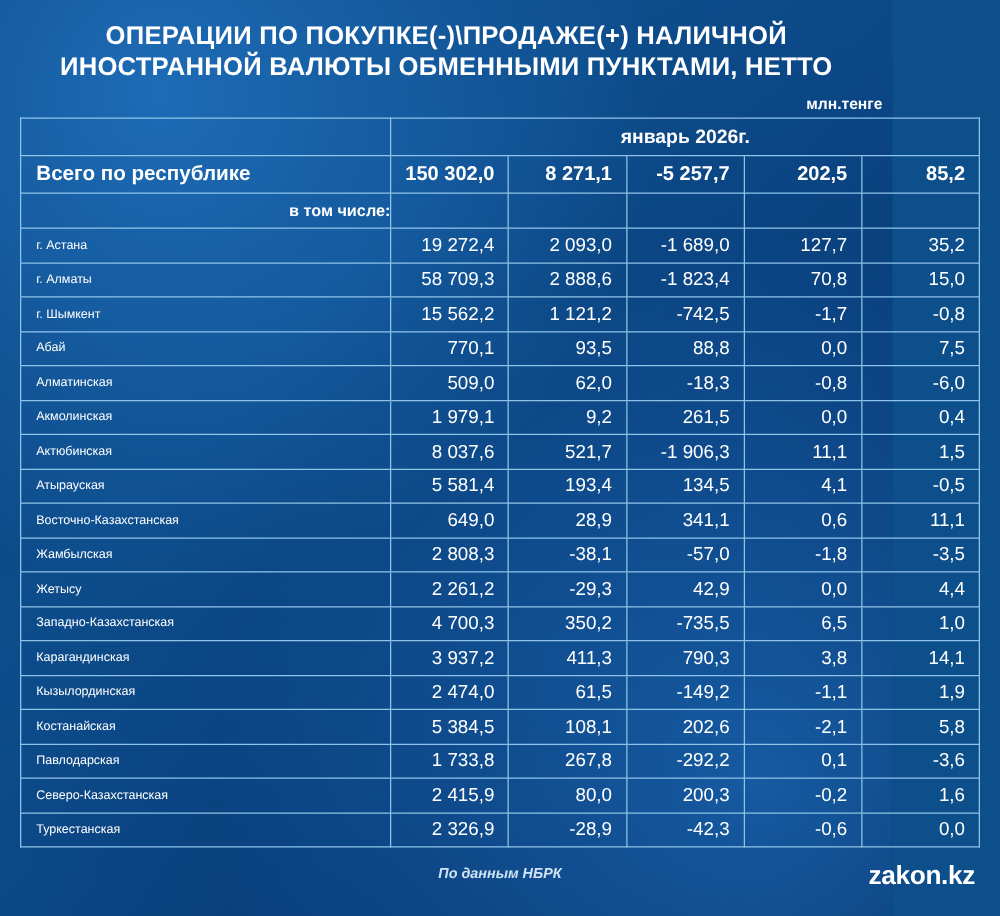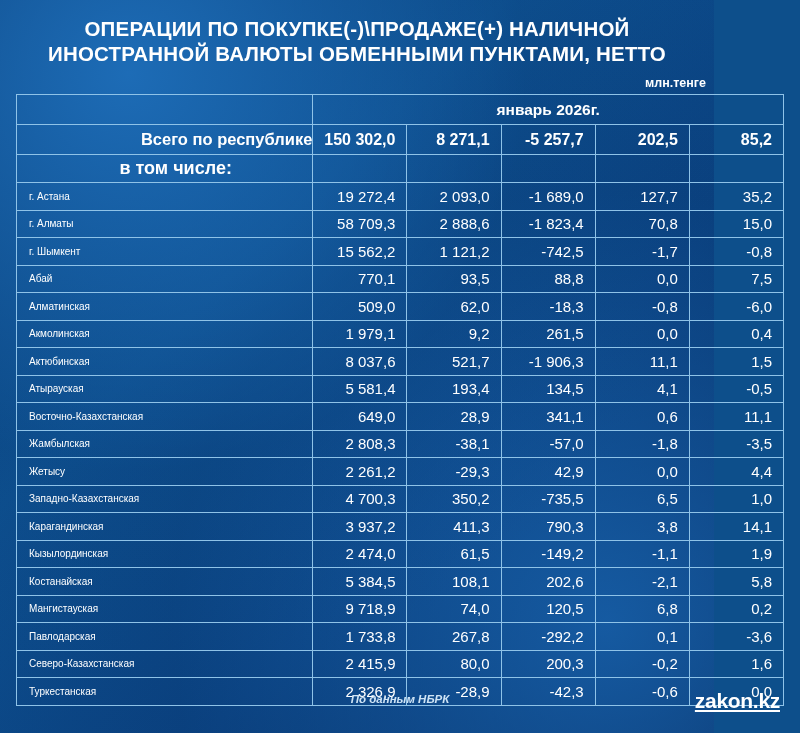--- a/index.html
+++ b/index.html
@@ -81,26 +81,25 @@
     height: 30px;
   }
   .cell-name {
     text-align: left;
     padding-left: 12px;
     font-size: 10px;
   }
   .cell-name.total {
     font-weight: bold;
     font-size: 16.5px;
+  }
+  .cell-sub {
     text-align: right;
-  }
-  .cell-sub {
-    text-align: center;
     padding-left: 22px;
-    font-size: 18px;
+    font-size: 13px;
     font-weight: bold;
   }
   .cell-val {
     text-align: right;
     padding-right: 11px;
     font-size: 15px;
   }
   .row-sub td { height: 28px; }
   tr.row-data td { height: 27.5px; }
   .footer {
@@ -122,21 +121,20 @@
     font-weight: bold;
   }
   .footer-logo {
     position: absolute;
     right: 20px;
     top: 8px;
     color: #ffffff;
     font-size: 21px;
     font-weight: bold;
     letter-spacing: -0.3px;
-    text-decoration: underline;
   }
 </style>
 </head>
 <body>
 
 <div class="page">
 
   <div class="title">ОПЕРАЦИИ ПО ПОКУПКЕ(-)\ПРОДАЖЕ(+) НАЛИЧНОЙ ИНОСТРАННОЙ ВАЛЮТЫ ОБМЕННЫМИ ПУНКТАМИ, НЕТТО</div>
 
   <div class="units">млн.тенге</div>
@@ -286,28 +284,20 @@
           </tr>
           <tr class="row-data">
             <td class="cell-name">Костанайская</td>
             <td class="cell-val">5 384,5</td>
             <td class="cell-val">108,1</td>
             <td class="cell-val">202,6</td>
             <td class="cell-val">-2,1</td>
             <td class="cell-val">5,8</td>
           </tr>
           <tr class="row-data">
-            <td class="cell-name">Мангистауская</td>
-            <td class="cell-val">9 718,9</td>
-            <td class="cell-val">74,0</td>
-            <td class="cell-val">120,5</td>
-            <td class="cell-val">6,8</td>
-            <td class="cell-val">0,2</td>
-          </tr>
-          <tr class="row-data">
             <td class="cell-name">Павлодарская</td>
             <td class="cell-val">1 733,8</td>
             <td class="cell-val">267,8</td>
             <td class="cell-val">-292,2</td>
             <td class="cell-val">0,1</td>
             <td class="cell-val">-3,6</td>
           </tr>
           <tr class="row-data">
             <td class="cell-name">Северо-Казахстанская</td>
             <td class="cell-val">2 415,9</td>

